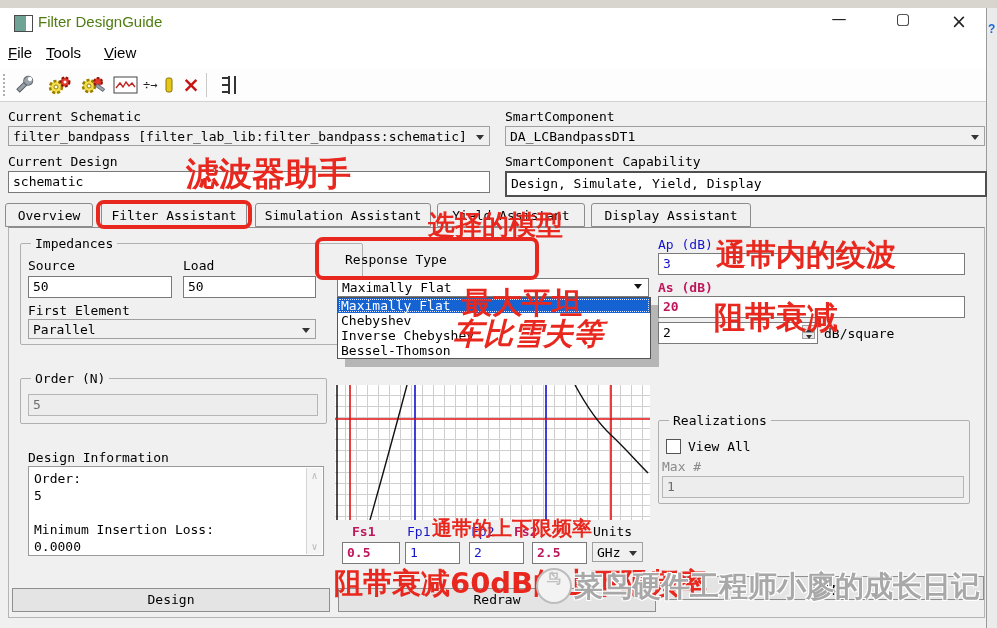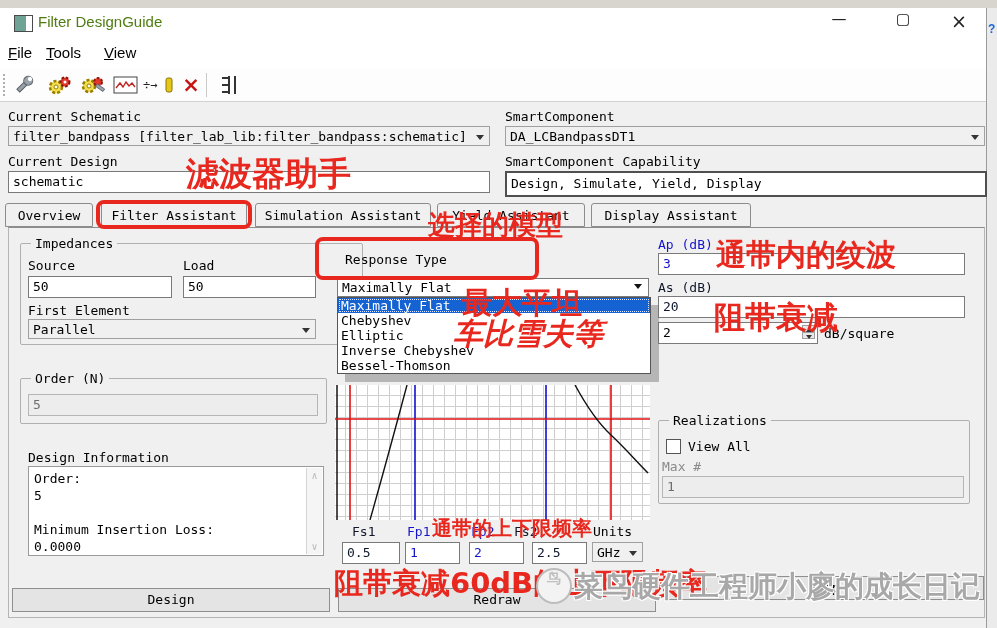--- a/index.html
+++ b/index.html
@@ -59,21 +59,21 @@
   .sbar{position:absolute;right:1px;top:1px;bottom:1px;width:15px;background:#f5f5f5;border-left:1px solid #d5d5d5;}
   .sbar .ch{position:absolute;left:0;width:15px;text-align:center;color:#b9b9b9;font-size:10px;}
   
   .spin{position:absolute;right:2px;top:2px;width:13px;height:16px;}
   .spin div{height:7px;background:#e8e8e8;border:1px solid #9f9f9f;box-sizing:border-box;position:relative;}
   .spin i{position:absolute;left:2.5px;width:0;height:0;border-left:3px solid transparent;border-right:3px solid transparent;}
   .spin .up i{top:1.5px;border-bottom:4px solid #333;}
   .spin .dn i{top:1.5px;border-top:4px solid #333;}
   .checkbox{width:13px;height:13px;background:#fff;border:1px solid #555;}
   .blue{color:#1414c8;}
-  .red{color:#0f172a;}
+  .red{color:#be185d;font-weight:bold;}
   
   .wm-text{color:#a8a8a8;font-family:"DejaVu Sans",sans-serif;font-weight:bold;white-space:nowrap;z-index:40;
            text-shadow:1px 1px 0 #ffffff,-1px -1px 0 #ffffff,1px -1px 0 #ffffff,-1px 1px 0 #ffffff;}
   .wm-logo{width:32px;height:32px;border-radius:50%;background:#f3f3f3;border:2px solid #bdbdbd;z-index:40;
            color:#c0c0c0;text-align:center;line-height:30px;font:bold 14px "DejaVu Sans",sans-serif;}
 </style>
 </head>
 <body>
 
 <div class="abs bg-top"></div>
@@ -175,21 +175,20 @@
 </div>
 
 <div class="abs lbl" style="left:345px;top:252px;">Response Type</div>
 <div class="abs field" style="left:337px;top:278px;width:302px;height:15px;line-height:15px;z-index:19;">
   <span>Maximally Flat</span>
 </div>
 <div class="abs" style="left:634px;top:284px;width:0;height:0;border-left:4px solid transparent;border-right:4px solid transparent;border-top:5px solid #111;z-index:21;"></div>
 <div class="abs ddlist">
   <div class="dditem sel">Maximally Flat</div>
   <div class="dditem">Chebyshev</div>
-  <div class="dditem">Elliptic</div>
   <div class="dditem">Inverse Chebyshev</div>
   <div class="dditem">Bessel-Thomson</div>
 </div>
 
 <div class="abs lbl blue" style="left:658px;top:237px;">Ap (dB)</div>
 <div class="abs field blue" style="left:658px;top:253px;width:297px;">3</div>
 <div class="abs lbl red" style="left:658px;top:280px;">As (dB)</div>
 <div class="abs field red" style="left:658px;top:296px;width:297px;">20</div>
 <div class="abs field" style="left:658px;top:322px;width:150px;">
   <span>2</span>

